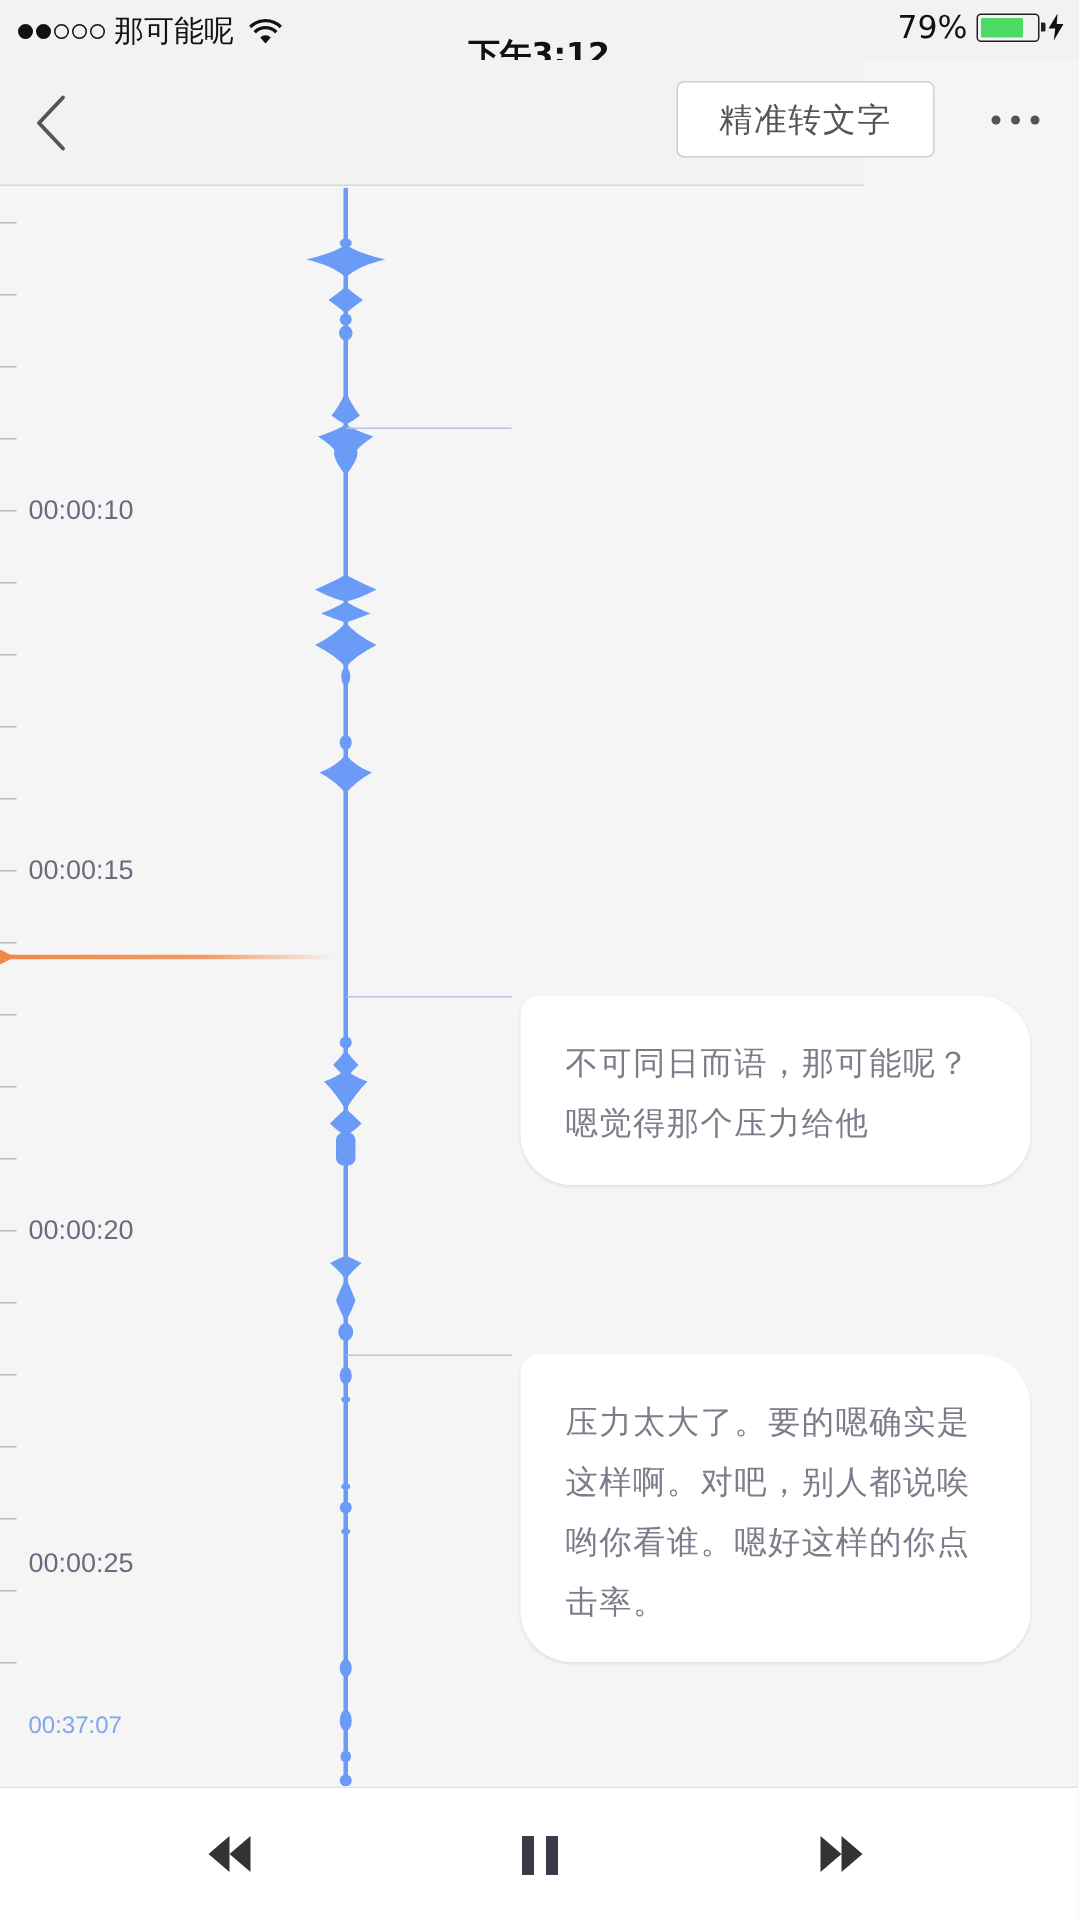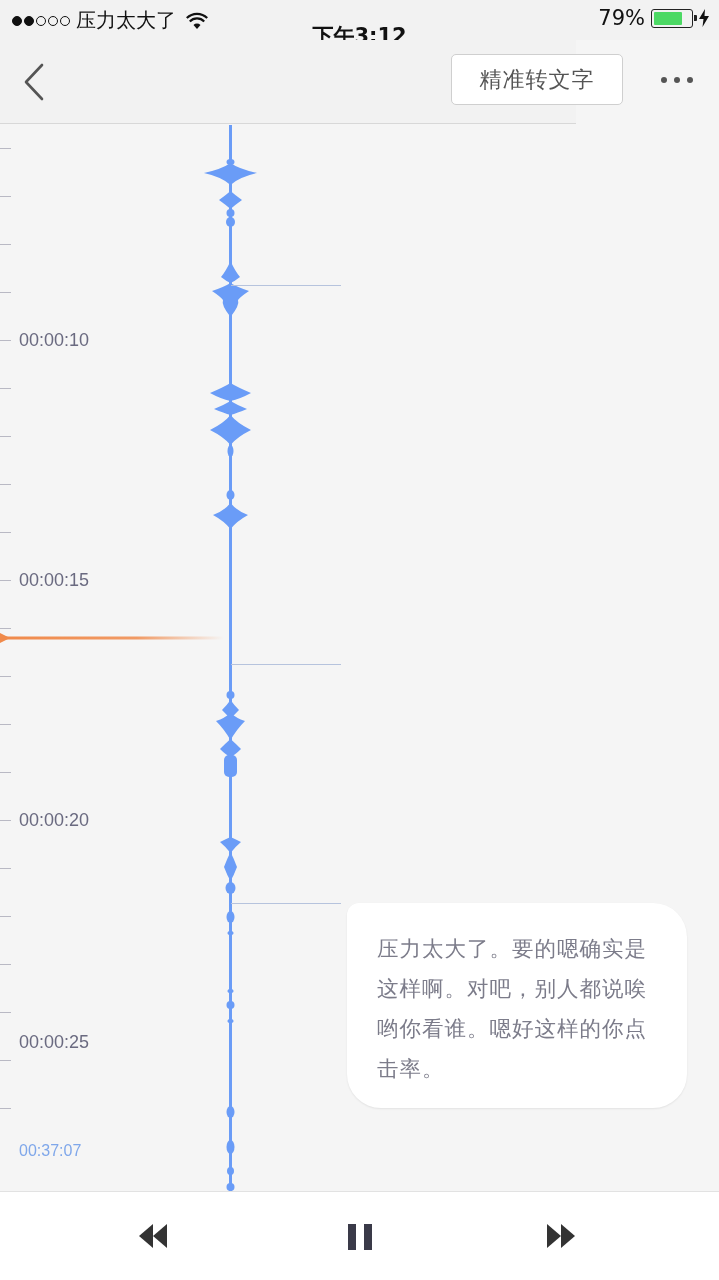--- a/index.html
+++ b/index.html
@@ -52,21 +52,21 @@
 
 <div class="status-bar">
   <div class="status-left">
     <div class="signal">
       <span class="dot on"></span>
         <span class="dot on"></span>
         <span class="dot"></span>
         <span class="dot"></span>
         <span class="dot"></span>
     </div>
-    <span>压力太大了</span>
+    <span>那可能呢</span>
     <svg class="wifi-icon" viewBox="0 0 22 18">
       <path d="M11 17 L7.5 13 A5 5 0 0 1 14.5 13 Z" fill="#111"></path>
       <path d="M3.8 9.5 A10 10 0 0 1 18.2 9.5" stroke="#111" stroke-width="2.2" fill="none"></path>
       <path d="M0.8 6 A14.5 14.5 0 0 1 21.2 6" stroke="#111" stroke-width="2.2" fill="none"></path>
     </svg>
   </div>
   <div class="status-time">下午3:12</div>
   <div class="status-right">
     <span>79%</span>
     <div class="battery">
@@ -172,20 +172,21 @@
       <ellipse cx="30.5" cy="1022" rx="4" ry="7"></ellipse>
       <ellipse cx="30.5" cy="1046" rx="3.5" ry="4"></ellipse>
       <ellipse cx="30.5" cy="1062" rx="4" ry="4"></ellipse>
     </g>
   </svg>
 
   <div class="connector" style="top:160px; width:110px;"></div>
   <div class="connector" style="top:539px; width:110px;"></div>
   <div class="connector" style="top:778px; width:110px;"></div>
 
+  <div class="bubble normal" style="left:347px; top:539px; width:340px; height:126px;">不可同日而语，那可能呢？嗯觉得那个压力给他</div>
   <div class="bubble normal" style="left:347px; top:778px; width:340px; height:205px;">压力太大了。要的嗯确实是这样啊。对吧，别人都说唉哟你看谁。嗯好这样的你点击率。</div>
 </div>
 
 <div class="controls">
   <svg class="ctrl rewind-icon" viewBox="0 0 32 28">
     <path d="M16 2 L2 14 L16 26 Z" fill="#333"></path>
     <path d="M30 2 L16 14 L30 26 Z" fill="#333"></path>
   </svg>
   <svg class="ctrl pause-icon" viewBox="0 0 30 30">
     <rect x="3" y="2" width="8" height="26" fill="#3a3a48"></rect>

